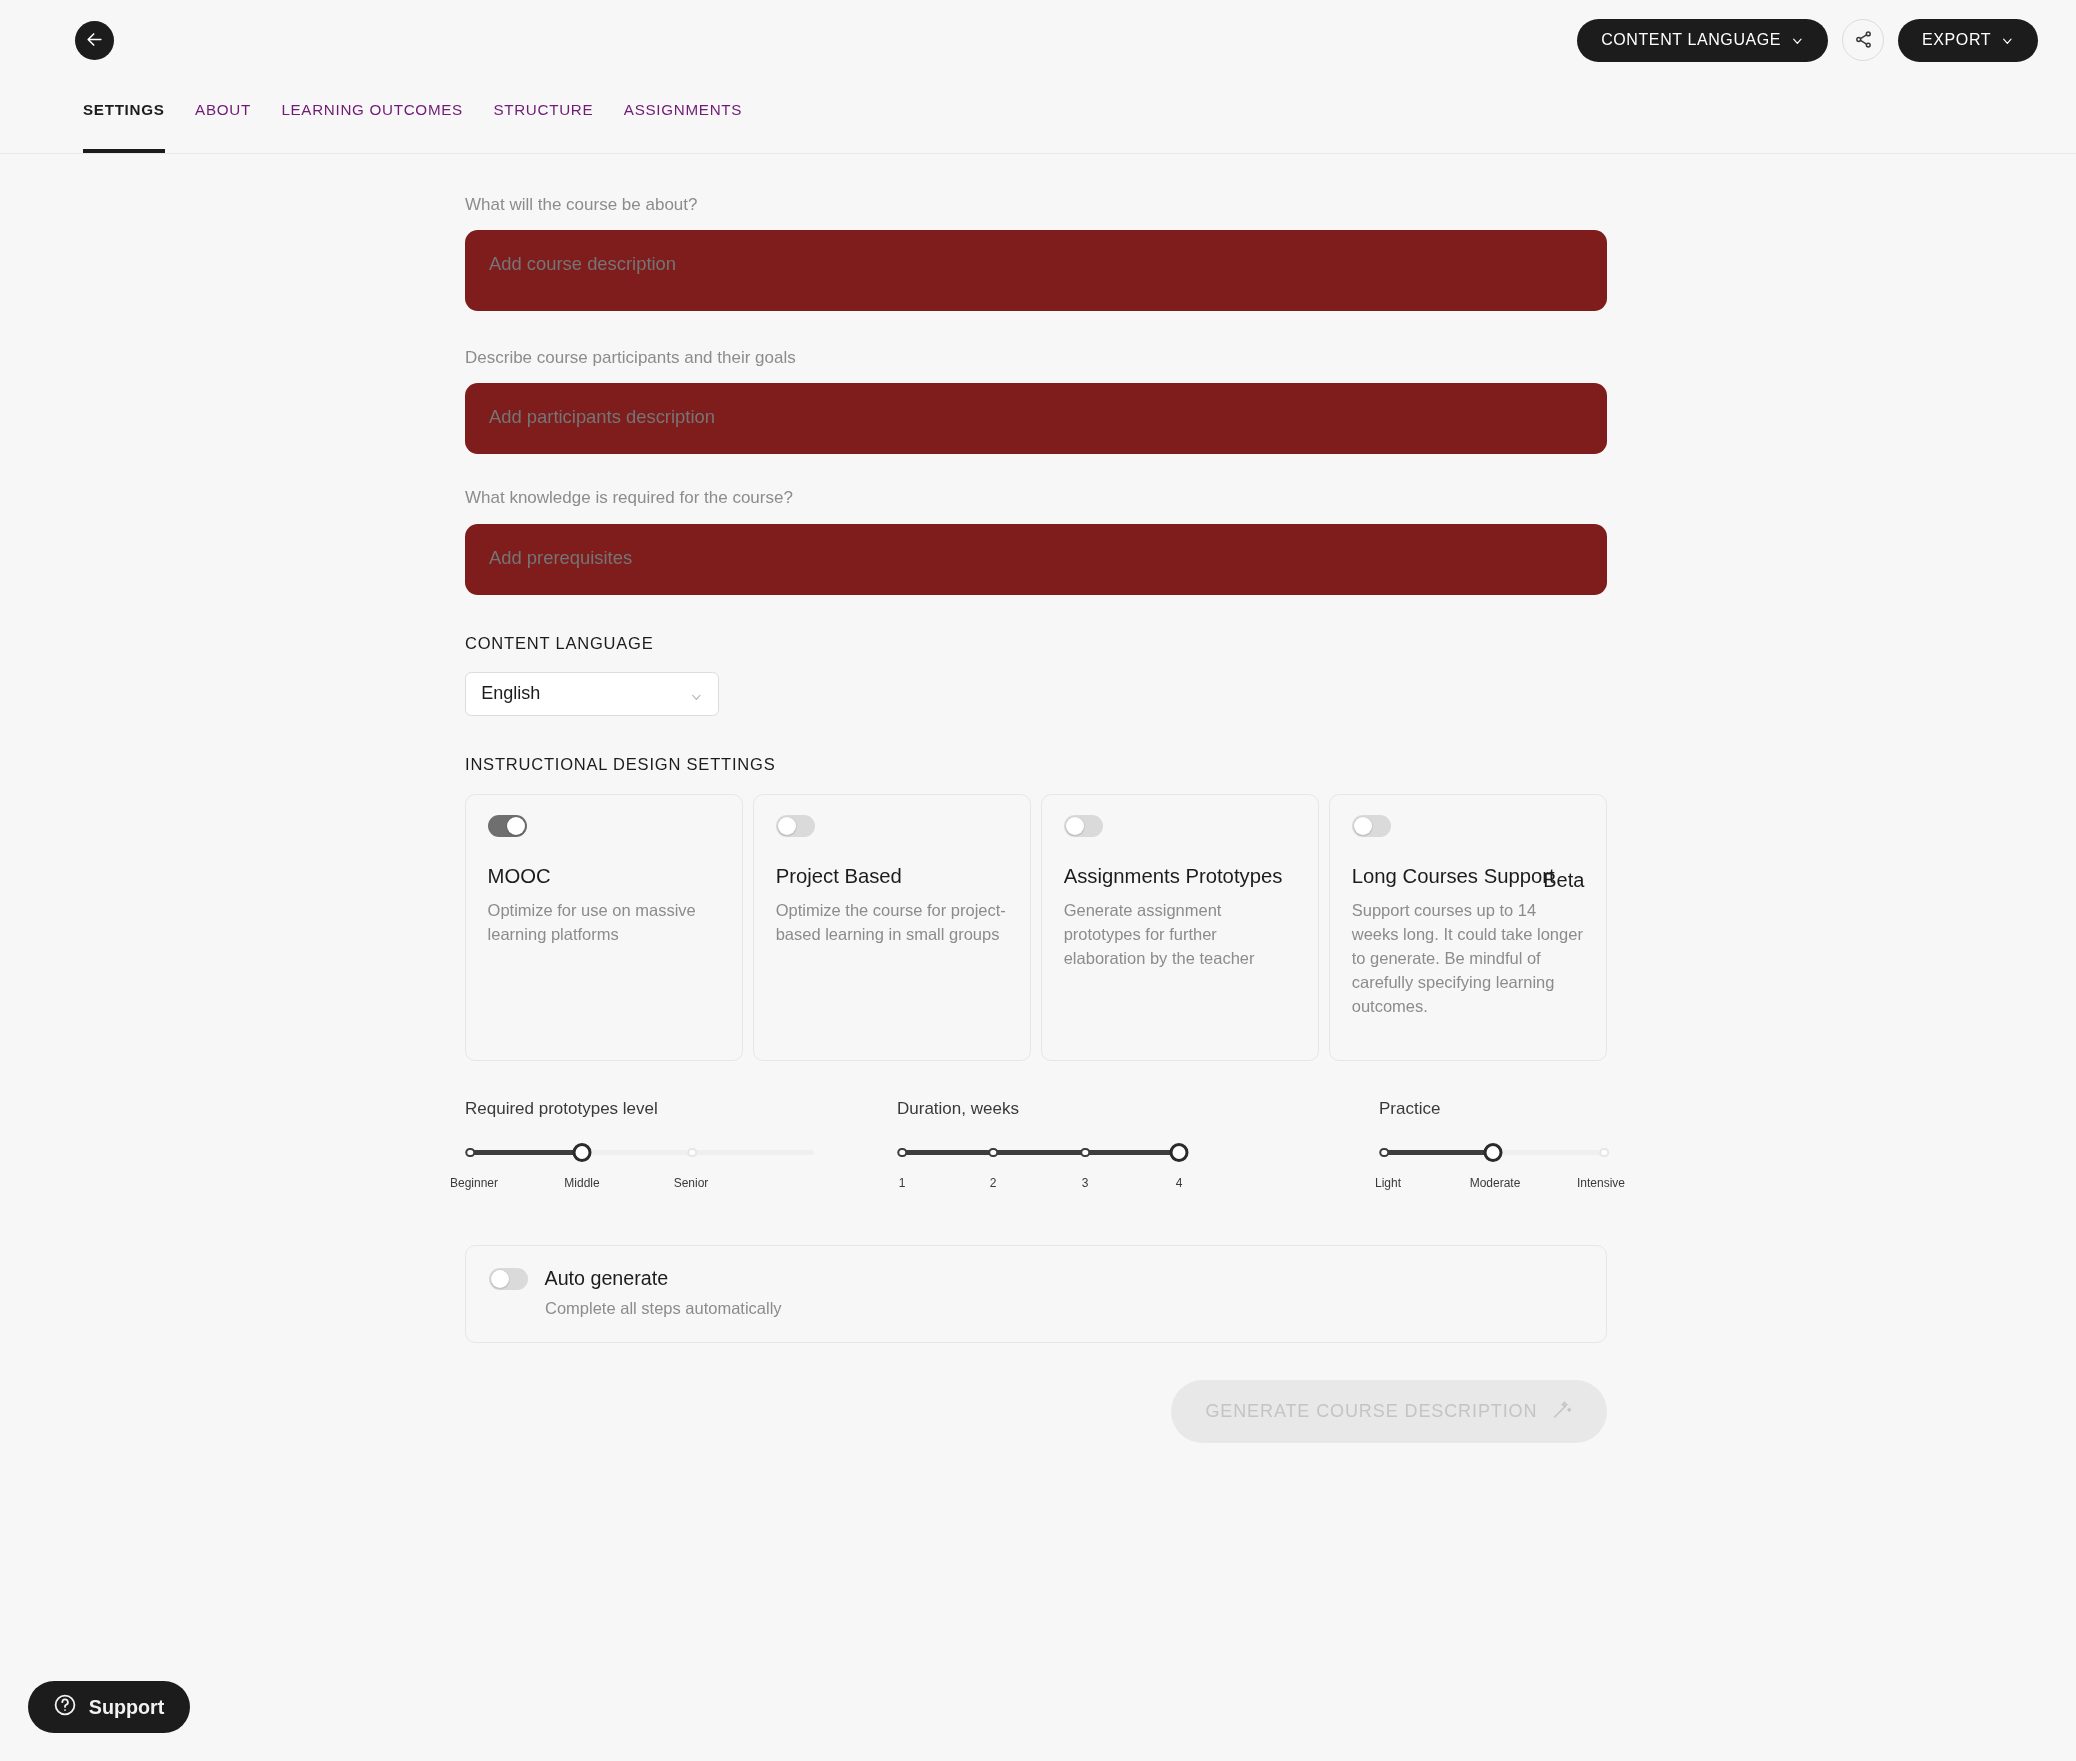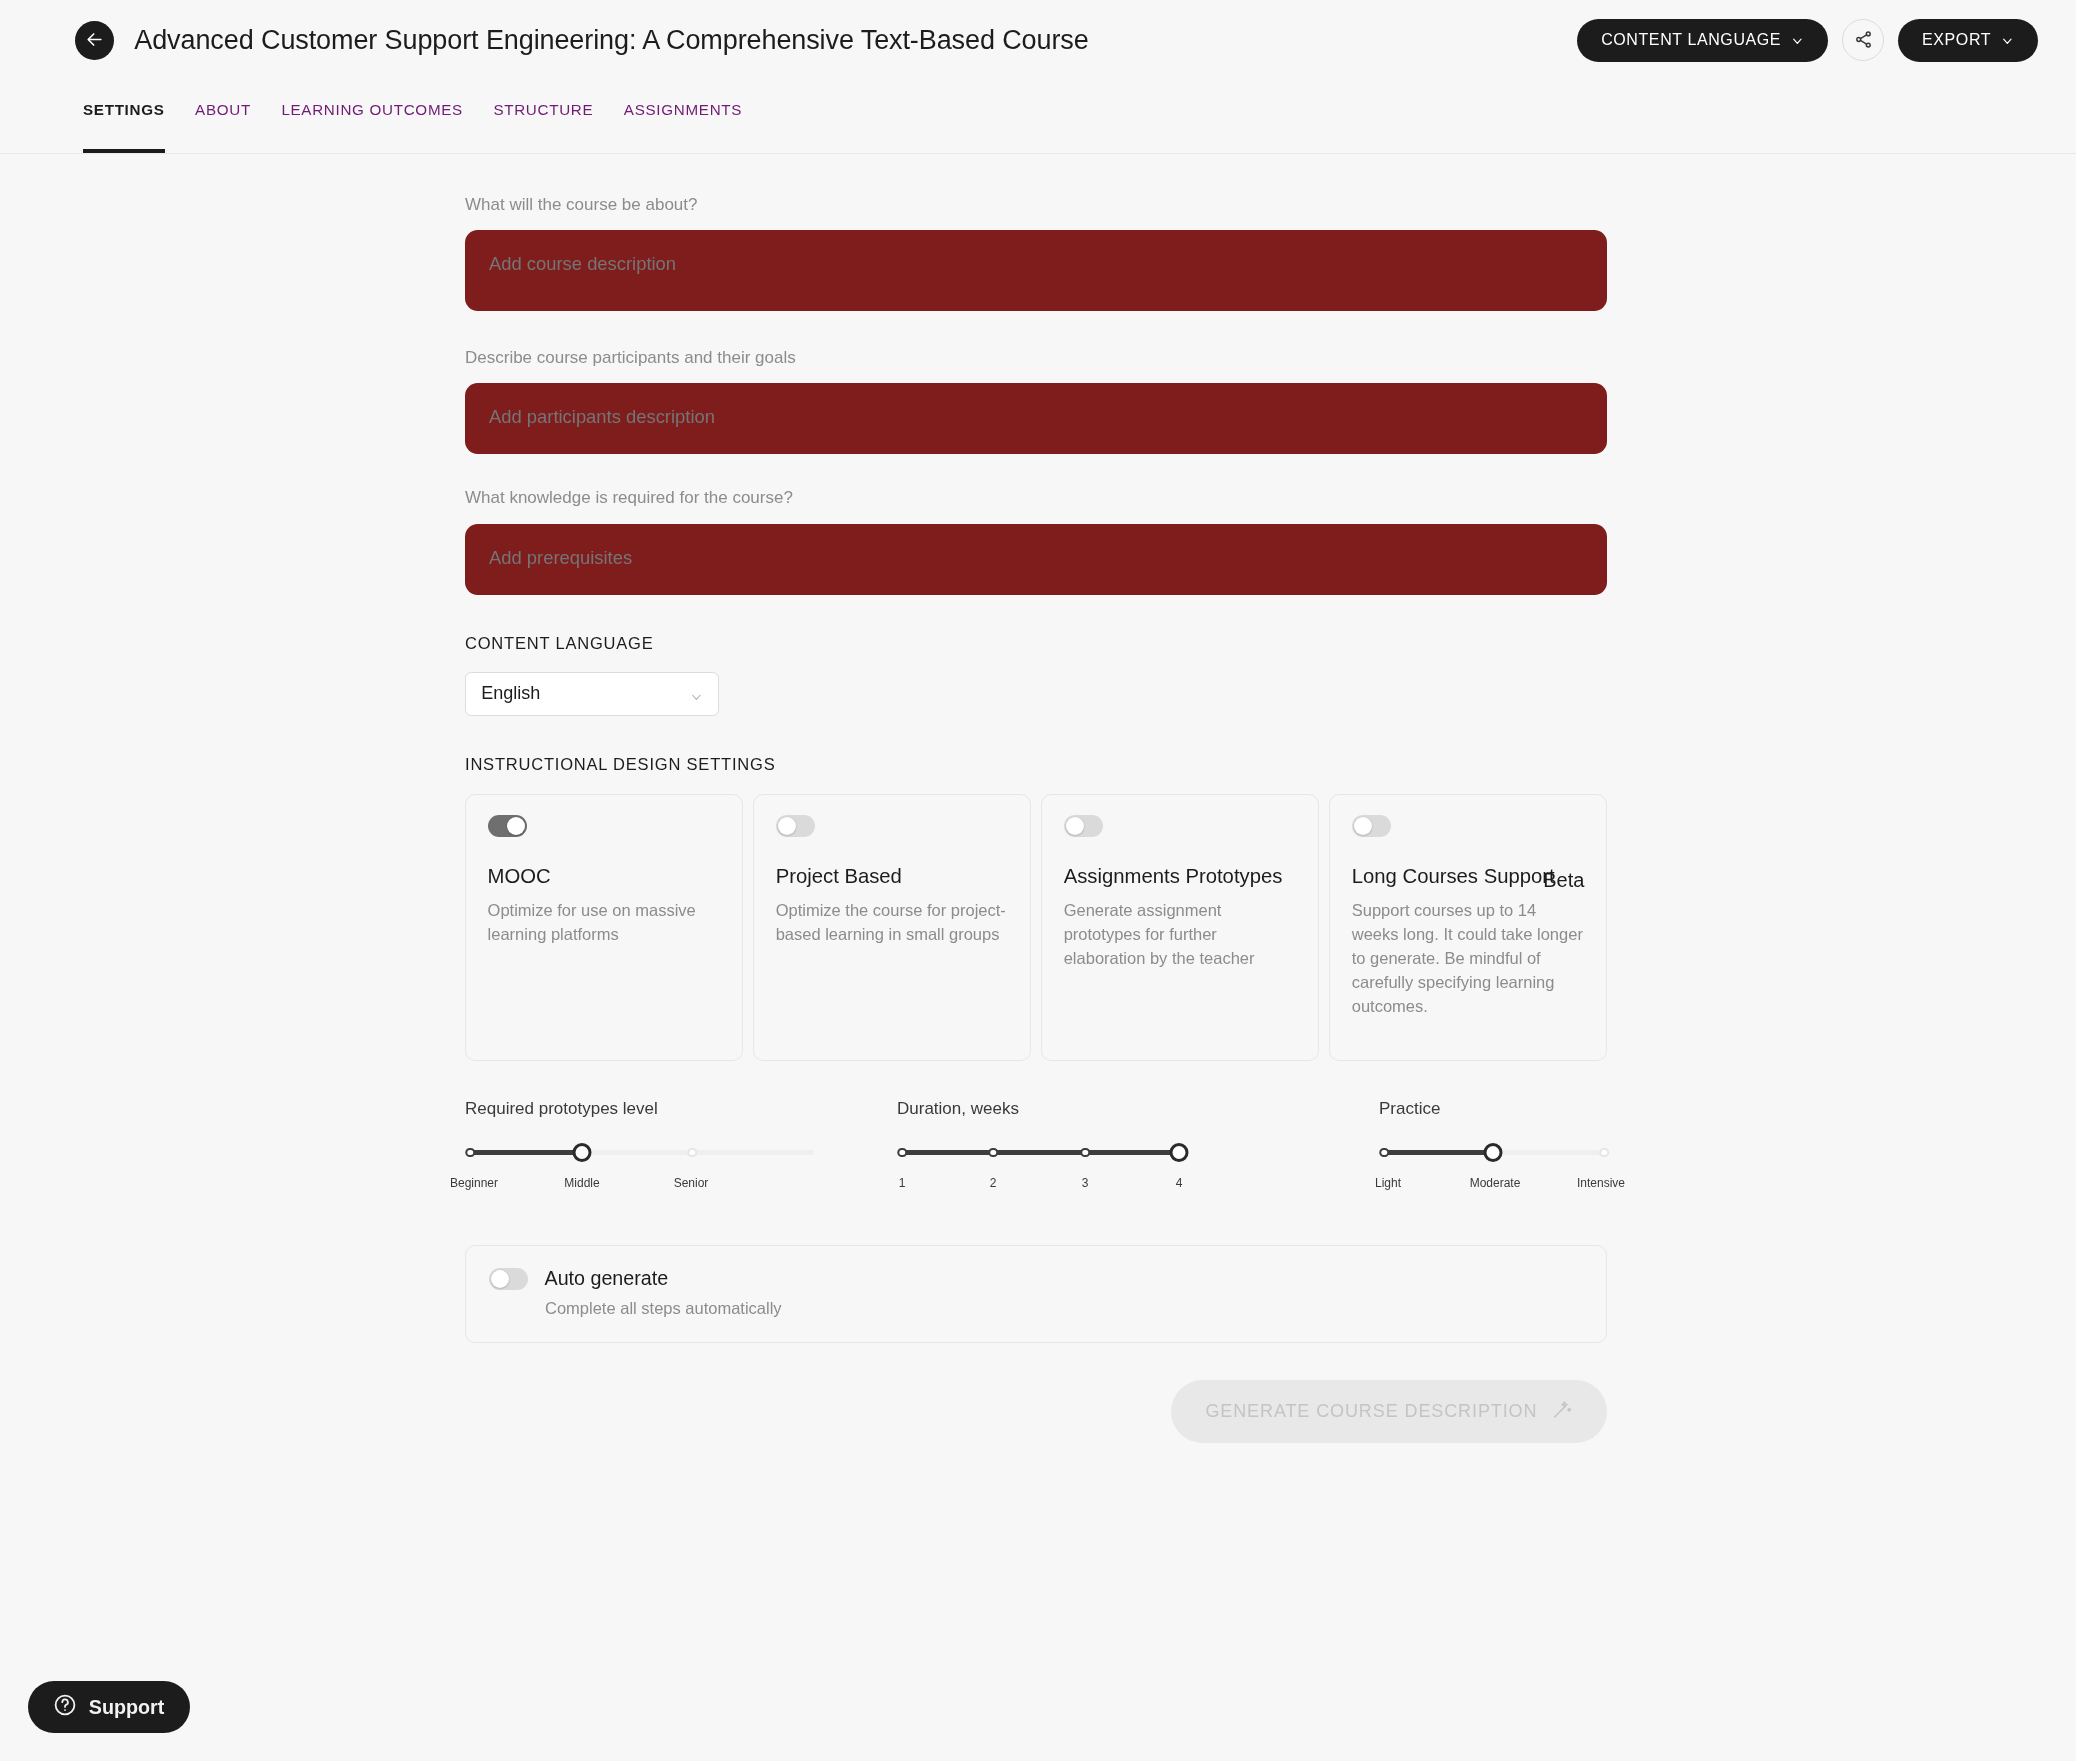--- a/index.html
+++ b/index.html
@@ -336,21 +336,20 @@
 
 <div class="header">
   <div class="back-btn">
     <span>
       <svg viewBox="0 0 24 24" fill="none" stroke="#ffffff" stroke-width="2" stroke-linecap="round" stroke-linejoin="round">
         <line x1="20" y1="12" x2="5" y2="12"></line>
           <polyline points="11 19 4 12 11 5"></polyline>
       </svg>
     </span>
   </div>
-  <h1 class="page-title">Advanced Customer Support Engineering: A Comprehensive Text-Based Course</h1>
 
   <div class="header-actions">
     <button class="pill-btn">
       <span>CONTENT LANGUAGE</span>
       <span class="chev">
         <svg viewBox="0 0 24 24" fill="none" stroke="#ffffff" stroke-width="2.2" stroke-linecap="round" stroke-linejoin="round">
             <polyline points="5 8 12 16 19 8"></polyline>
           </svg>
       </span>
     </button>

